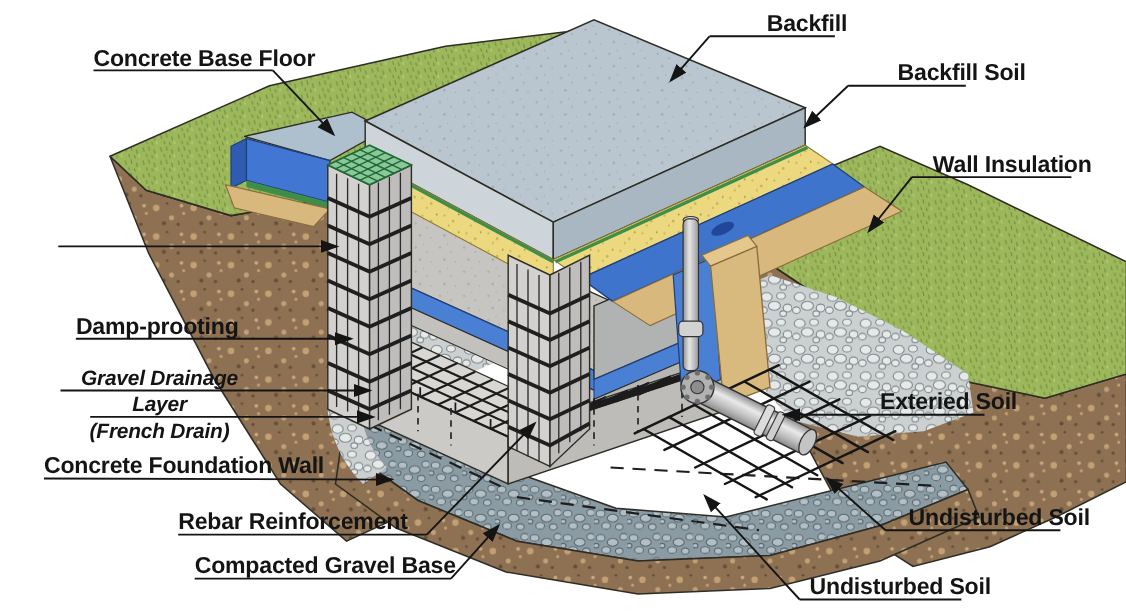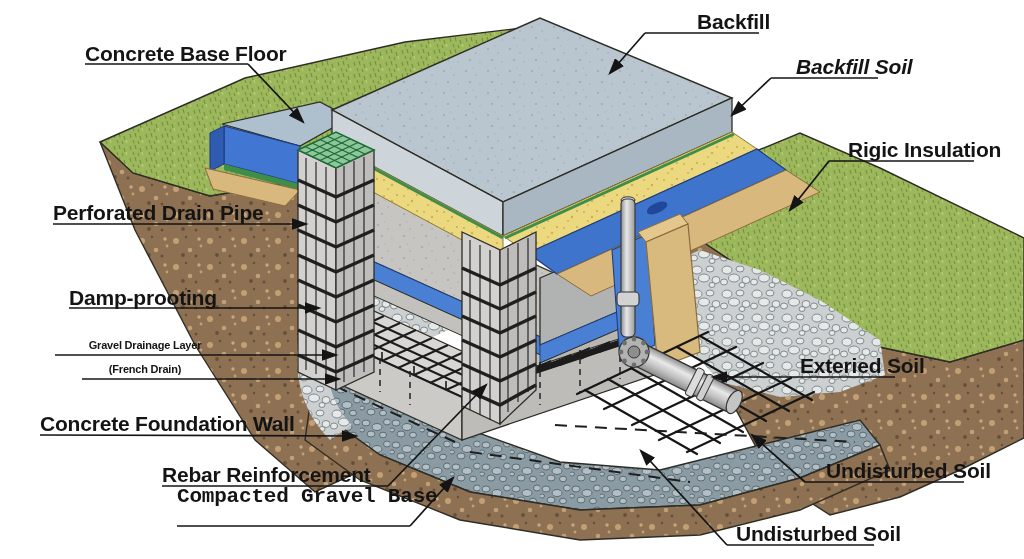--- a/index.html
+++ b/index.html
@@ -1,21 +1,21 @@
 <!DOCTYPE html>
 <html><head>
 <meta charset="utf-8">
 <style>
   html,body{margin:0;padding:0;background:#ffffff;}
   .stage{position:relative;width:1024px;height:559px;background:#ffffff;overflow:hidden;
          font-family:"Liberation Sans",sans-serif;}
   .stage svg{position:absolute;left:0;top:0;}
   .lbl{position:absolute;font-weight:700;font-size:21px;line-height:20px;color:#141414;
        white-space:pre-line;letter-spacing:-0.2px;}
-  .lbl.center{text-align:center;line-height:24px;font-size:11px;}
+  .lbl.center{text-align:center;line-height:24px;font-size:19px;font-style:italic;}
 </style>
 </head>
 <body>
 
 <div class="stage">
 <svg width="1024" height="559" viewBox="0 0 1024 559">
   <defs>
     <marker id="arr" orient="auto" markerWidth="11" markerHeight="9" refX="8.5" refY="3.5">
       <path d="M0,0 L10,3.5 L0,7 Z" fill="#141414"></path>
     </marker>
@@ -242,25 +242,24 @@
     <path d="M800,377 L713,377" marker-end="url(#arr)"></path>
     <path d="M964,482 H805"></path>
     <path d="M805,482 L752,435" marker-end="url(#arr)"></path>
     <path d="M874,545 H727"></path>
     <path d="M727,545 L641,451" marker-end="url(#arr)"></path>
   </g>
 </svg>
 
   <div class="lbl" style="left:85px;top:44px;">Concrete Base Floor</div>
   <div class="lbl" style="left:697px;top:12px;">Backfill</div>
-  <div class="lbl" style="left:796px;top:57px;font-style:italic;">Backfill Soil</div>
-  <div class="lbl" style="left:848px;top:140px;">Rigic Insulation</div>
-  <div class="lbl" style="left:53px;top:203px;">Perforated Drain Pipe</div>
+  <div class="lbl" style="left:816px;top:57px;">Backfill Soil</div>
+  <div class="lbl" style="left:848px;top:140px;">Wall Insulation</div>
   <div class="lbl" style="left:69px;top:288px;">Damp-prooting</div>
   <div class="lbl center" style="left:50px;top:333px;width:190px;">Gravel Drainage Layer
 (French Drain)</div>
   <div class="lbl" style="left:162px;top:465px;">Rebar Reinforcement</div>
   <div class="lbl" style="left:40px;top:414px;">Concrete Foundation Wall</div>
-  <div class="lbl" style="left:177px;top:487px;font-family:Liberation Mono, monospace;">Compacted Gravel Base</div>
+  <div class="lbl" style="left:177px;top:505px;">Compacted Gravel Base</div>
   <div class="lbl" style="left:800px;top:356px;text-align:center;">Exteried Soil</div>
   <div class="lbl" style="left:826px;top:461px;">Undisturbed Soil</div>
   <div class="lbl" style="left:736px;top:524px;">Undisturbed Soil</div>
 </div>
 
 </body></html>

